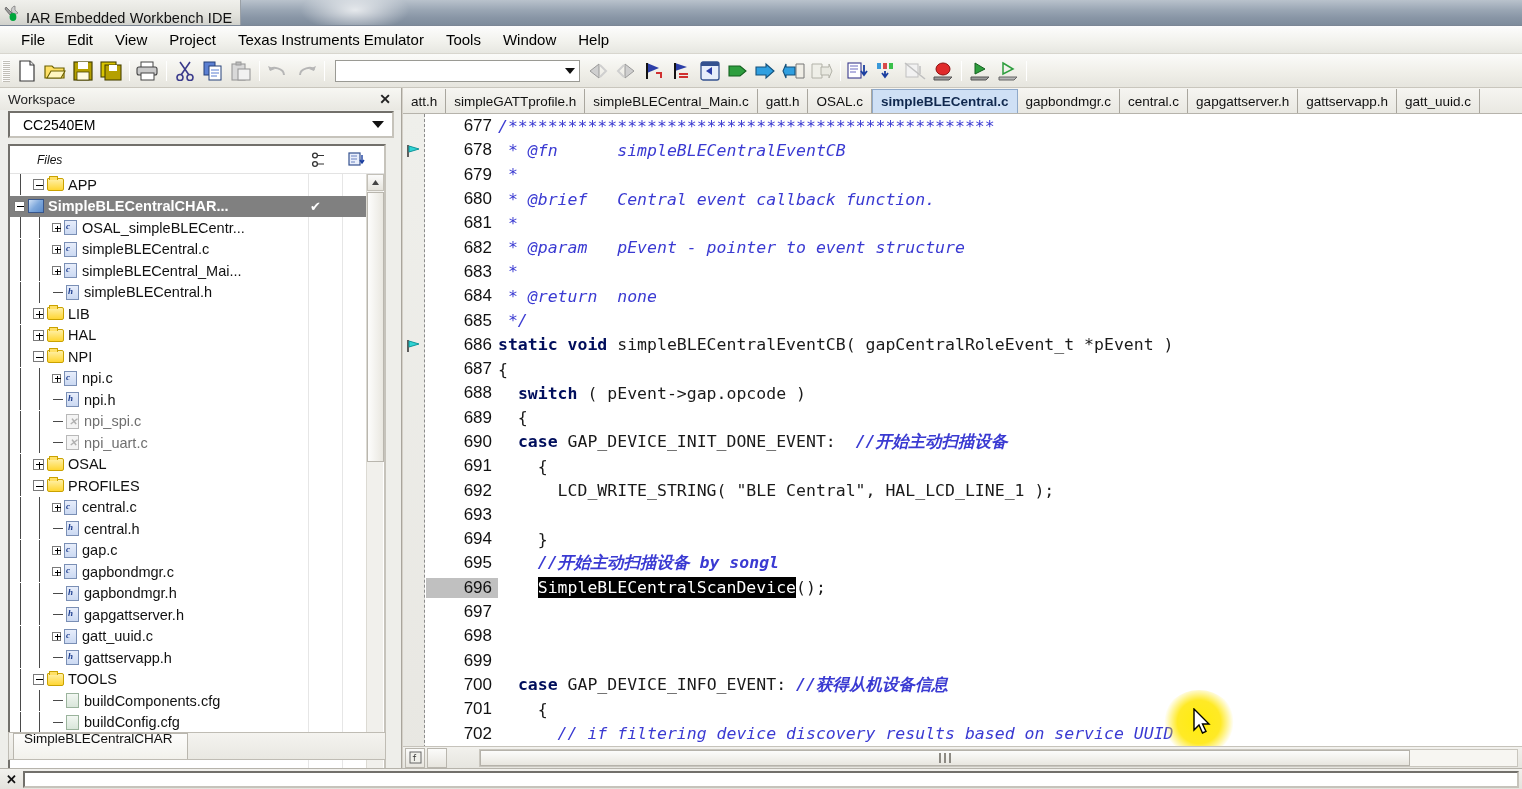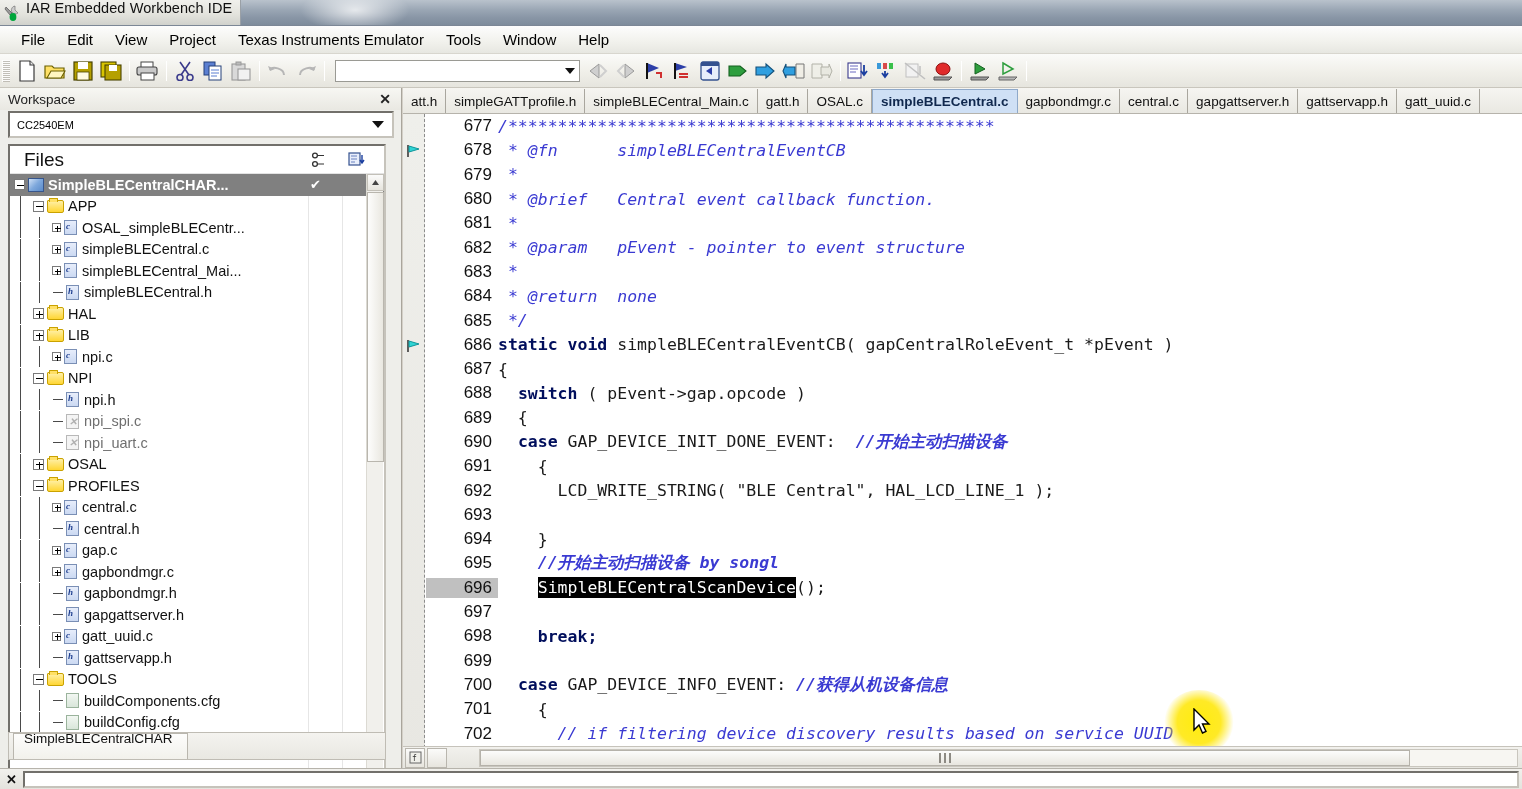--- a/index.html
+++ b/index.html
@@ -17,21 +17,21 @@
     background: linear-gradient(180deg, #b9c2cc 0%, #9aa6b4 40%, #8996a6 70%, #7e8c9c 100%);
     border-bottom: 1px solid #7c8796;
     overflow: hidden;
   }
   #titlebar .glow {
     position: absolute; left: 300px; top: -12px; width: 110px; height: 44px;
     background: radial-gradient(ellipse at center, rgba(255,255,255,.75) 0%, rgba(255,255,255,0) 70%);
   }
   #titleplate {
     position: absolute; left: 0; top: 0; height: 26px;
-    padding: 0 8px 0 26px; display: flex; align-items: flex-start;
+    padding: 0 8px 0 26px; display: flex; align-items: flex-end;
     background: linear-gradient(180deg, #f0f0ec 0%, #e3e3dd 55%, #cfd0cb 100%);
     border-right: 1px solid #9aa0a6;
     font-size: 14.5px; color: #111; letter-spacing: .1px;
     white-space: nowrap;
   }
   #app-icon {
     position: absolute; left: 4px; top: 4px; width: 18px; height: 18px;
   }
 
   
@@ -78,35 +78,35 @@
   }
   #ws-header {
     height: 22px; display: flex; align-items: center; justify-content: space-between;
     padding: 0 6px 0 8px; font-size: 13.5px; color: #222;
     background: linear-gradient(180deg,#f7f7f3,#e9e8e2);
   }
   #ws-close { font-size: 14px; font-weight: bold; color: #222; cursor: pointer; padding: 0 4px; }
   #ws-combo {
     margin: 1px 7px 0 8px; height: 27px; background: #fff;
     border: 2px inset #c6c3bb; display: flex; align-items: center;
-    padding: 0 4px 0 7px; font-size: 11px; justify-content: space-between;
+    padding: 0 4px 0 13px; font-size: 14px; justify-content: space-between;
   }
   #ws-combo .arrow {
     width:0;height:0;border-left:6px solid transparent;border-right:6px solid transparent;
     border-top:7px solid #111; margin-right: 4px;
   }
   #ws-treebox {
     position: absolute; left: 8px; top: 56px; width: 378px; height: 676px;
     background: #fff; border: 2px inset #c6c3bb; overflow: hidden;
   }
   #ws-colhdr {
     height: 28px; background: #fff; display:flex; align-items:center;
     border-bottom: 1px solid #e3e3e3; position: relative;
   }
-  #ws-colhdr .lbl { font-size: 19px; padding-left: 14px; color:#111; }
+  #ws-colhdr .lbl { font-size: 12px; padding-left: 27px; color:#111;font-style:italic; }
   #ws-colhdr .ic { position:absolute; top:5px; }
   .tree { font-size: 14.5px; color: #111; position: relative; }
   .trow { height: 21.5px; display: flex; align-items: center; white-space: nowrap;
           position: relative; padding-left: 4px; }
   .trow.sel { background: #808080; color: #fff; }
   .tbox { width: 11px; height: 11px; border: 1px solid #7a7a7a; background: #fff;
           display:inline-block; position: relative; flex: none; margin-right: 3px; }
   .tbox::before { content:''; position:absolute; left:2px; top:4.5px; width:7px; height:1px; background:#000; }
   .tbox.plus::after { content:''; position:absolute; left:4.5px; top:2px; width:1px; height:7px; background:#000; }
   .tbox.small { width: 9px; height: 9px; }
@@ -462,98 +462,98 @@
         <path d="M3 5h6M3 8h6M3 11h4" stroke="#6b82c0" stroke-width="1"></path>
         <path d="M14 4 v7 M12 9 l2 3 l2 -3" stroke="#1b3fa0" stroke-width="1.4" fill="none"></path>
       </svg>
     </div>
 
     <div class="gridline" style="left:298px; top:28px;"></div>
     <div class="gridline" style="left:332px; top:28px;"></div>
     <div class="gridline" style="left:366px; top:28px;"></div>
 
     <div class="tree" id="tree-body">
+        <div class="trow">
+          <span class="tline" style="width: 19px; display: inline-block; flex: 0 0 auto; height: 21px; background: linear-gradient(90deg, transparent 0px, transparent 6px, rgb(74, 74, 74) 6px, rgb(74, 74, 74) 7px, transparent 7px, transparent 100%);"></span>
+          <span class="tbox"></span>
+          <span class="folder">
+            <i></i>
+          </span>
+          <span>APP</span>
+        </div>
         <div class="trow sel">
           <span class="tline" style="width: 0px; display: inline-block; flex: 0 0 auto; height: 21px;"></span>
           <span class="tbox"></span>
           <span class="prjic"></span>
           <span style="font-weight: bold; color: rgb(255, 255, 255);">SimpleBLECentralCHAR...</span>
           <span class="check">✔</span>
         </div>
         <div class="trow">
+          <span class="tline" style="width: 38px; display: inline-block; flex: 0 0 auto; height: 21px; background: linear-gradient(90deg, transparent 0px, transparent 6px, rgb(74, 74, 74) 6px, rgb(74, 74, 74) 7px, transparent 7px, transparent 25px, rgb(74, 74, 74) 25px, rgb(74, 74, 74) 26px, transparent 26px, transparent 100%);"></span>
+          <span class="tbox plus small"></span>
+          <span class="docic c">
+            <i></i>
+          </span>
+          <span>OSAL_simpleBLECentr...</span>
+        </div>
+        <div class="trow">
+          <span class="tline" style="width: 38px; display: inline-block; flex: 0 0 auto; height: 21px; background: linear-gradient(90deg, transparent 0px, transparent 6px, rgb(74, 74, 74) 6px, rgb(74, 74, 74) 7px, transparent 7px, transparent 25px, rgb(74, 74, 74) 25px, rgb(74, 74, 74) 26px, transparent 26px, transparent 100%);"></span>
+          <span class="tbox plus small"></span>
+          <span class="docic c">
+            <i></i>
+          </span>
+          <span>simpleBLECentral.c</span>
+        </div>
+        <div class="trow">
+          <span class="tline" style="width: 38px; display: inline-block; flex: 0 0 auto; height: 21px; background: linear-gradient(90deg, transparent 0px, transparent 6px, rgb(74, 74, 74) 6px, rgb(74, 74, 74) 7px, transparent 7px, transparent 25px, rgb(74, 74, 74) 25px, rgb(74, 74, 74) 26px, transparent 26px, transparent 100%);"></span>
+          <span class="tbox plus small"></span>
+          <span class="docic c">
+            <i></i>
+          </span>
+          <span>simpleBLECentral_Mai...</span>
+        </div>
+        <div class="trow">
+          <span class="tline" style="width: 38px; display: inline-block; flex: 0 0 auto; height: 21px; background: linear-gradient(90deg, transparent 0px, transparent 6px, rgb(74, 74, 74) 6px, rgb(74, 74, 74) 7px, transparent 7px, transparent 25px, rgb(74, 74, 74) 25px, rgb(74, 74, 74) 26px, transparent 26px, transparent 100%);"></span>
+          <span style="display: inline-block; flex: 0 0 auto; width: 14px; height: 21px; background: linear-gradient(90deg, transparent 0px, transparent 1px, rgb(74, 74, 74) 1px, rgb(74, 74, 74) 11px, transparent 11px, transparent 100%) 0px 50% / 100% 1px no-repeat;"></span>
+          <span class="docic h">
+            <i></i>
+          </span>
+          <span>simpleBLECentral.h</span>
+        </div>
+        <div class="trow">
+          <span class="tline" style="width: 19px; display: inline-block; flex: 0 0 auto; height: 21px; background: linear-gradient(90deg, transparent 0px, transparent 6px, rgb(74, 74, 74) 6px, rgb(74, 74, 74) 7px, transparent 7px, transparent 100%);"></span>
+          <span class="tbox plus"></span>
+          <span class="folder">
+            <i></i>
+          </span>
+          <span>LIB</span>
+        </div>
+        <div class="trow">
+          <span class="tline" style="width: 19px; display: inline-block; flex: 0 0 auto; height: 21px; background: linear-gradient(90deg, transparent 0px, transparent 6px, rgb(74, 74, 74) 6px, rgb(74, 74, 74) 7px, transparent 7px, transparent 100%);"></span>
+          <span class="tbox plus"></span>
+          <span class="folder">
+            <i></i>
+          </span>
+          <span>HAL</span>
+        </div>
+        <div class="trow">
           <span class="tline" style="width: 19px; display: inline-block; flex: 0 0 auto; height: 21px; background: linear-gradient(90deg, transparent 0px, transparent 6px, rgb(74, 74, 74) 6px, rgb(74, 74, 74) 7px, transparent 7px, transparent 100%);"></span>
           <span class="tbox"></span>
           <span class="folder">
             <i></i>
           </span>
-          <span>APP</span>
+          <span>NPI</span>
         </div>
         <div class="trow">
           <span class="tline" style="width: 38px; display: inline-block; flex: 0 0 auto; height: 21px; background: linear-gradient(90deg, transparent 0px, transparent 6px, rgb(74, 74, 74) 6px, rgb(74, 74, 74) 7px, transparent 7px, transparent 25px, rgb(74, 74, 74) 25px, rgb(74, 74, 74) 26px, transparent 26px, transparent 100%);"></span>
           <span class="tbox plus small"></span>
           <span class="docic c">
             <i></i>
           </span>
-          <span>OSAL_simpleBLECentr...</span>
-        </div>
-        <div class="trow">
-          <span class="tline" style="width: 38px; display: inline-block; flex: 0 0 auto; height: 21px; background: linear-gradient(90deg, transparent 0px, transparent 6px, rgb(74, 74, 74) 6px, rgb(74, 74, 74) 7px, transparent 7px, transparent 25px, rgb(74, 74, 74) 25px, rgb(74, 74, 74) 26px, transparent 26px, transparent 100%);"></span>
-          <span class="tbox plus small"></span>
-          <span class="docic c">
-            <i></i>
-          </span>
-          <span>simpleBLECentral.c</span>
-        </div>
-        <div class="trow">
-          <span class="tline" style="width: 38px; display: inline-block; flex: 0 0 auto; height: 21px; background: linear-gradient(90deg, transparent 0px, transparent 6px, rgb(74, 74, 74) 6px, rgb(74, 74, 74) 7px, transparent 7px, transparent 25px, rgb(74, 74, 74) 25px, rgb(74, 74, 74) 26px, transparent 26px, transparent 100%);"></span>
-          <span class="tbox plus small"></span>
-          <span class="docic c">
-            <i></i>
-          </span>
-          <span>simpleBLECentral_Mai...</span>
-        </div>
-        <div class="trow">
-          <span class="tline" style="width: 38px; display: inline-block; flex: 0 0 auto; height: 21px; background: linear-gradient(90deg, transparent 0px, transparent 6px, rgb(74, 74, 74) 6px, rgb(74, 74, 74) 7px, transparent 7px, transparent 25px, rgb(74, 74, 74) 25px, rgb(74, 74, 74) 26px, transparent 26px, transparent 100%);"></span>
-          <span style="display: inline-block; flex: 0 0 auto; width: 14px; height: 21px; background: linear-gradient(90deg, transparent 0px, transparent 1px, rgb(74, 74, 74) 1px, rgb(74, 74, 74) 11px, transparent 11px, transparent 100%) 0px 50% / 100% 1px no-repeat;"></span>
-          <span class="docic h">
-            <i></i>
-          </span>
-          <span>simpleBLECentral.h</span>
-        </div>
-        <div class="trow">
-          <span class="tline" style="width: 19px; display: inline-block; flex: 0 0 auto; height: 21px; background: linear-gradient(90deg, transparent 0px, transparent 6px, rgb(74, 74, 74) 6px, rgb(74, 74, 74) 7px, transparent 7px, transparent 100%);"></span>
-          <span class="tbox plus"></span>
-          <span class="folder">
-            <i></i>
-          </span>
-          <span>HAL</span>
-        </div>
-        <div class="trow">
-          <span class="tline" style="width: 19px; display: inline-block; flex: 0 0 auto; height: 21px; background: linear-gradient(90deg, transparent 0px, transparent 6px, rgb(74, 74, 74) 6px, rgb(74, 74, 74) 7px, transparent 7px, transparent 100%);"></span>
-          <span class="tbox plus"></span>
-          <span class="folder">
-            <i></i>
-          </span>
-          <span>LIB</span>
-        </div>
-        <div class="trow">
-          <span class="tline" style="width: 38px; display: inline-block; flex: 0 0 auto; height: 21px; background: linear-gradient(90deg, transparent 0px, transparent 6px, rgb(74, 74, 74) 6px, rgb(74, 74, 74) 7px, transparent 7px, transparent 25px, rgb(74, 74, 74) 25px, rgb(74, 74, 74) 26px, transparent 26px, transparent 100%);"></span>
-          <span class="tbox plus small"></span>
-          <span class="docic c">
-            <i></i>
-          </span>
           <span>npi.c</span>
-        </div>
-        <div class="trow">
-          <span class="tline" style="width: 19px; display: inline-block; flex: 0 0 auto; height: 21px; background: linear-gradient(90deg, transparent 0px, transparent 6px, rgb(74, 74, 74) 6px, rgb(74, 74, 74) 7px, transparent 7px, transparent 100%);"></span>
-          <span class="tbox"></span>
-          <span class="folder">
-            <i></i>
-          </span>
-          <span>NPI</span>
         </div>
         <div class="trow">
           <span class="tline" style="width: 38px; display: inline-block; flex: 0 0 auto; height: 21px; background: linear-gradient(90deg, transparent 0px, transparent 6px, rgb(74, 74, 74) 6px, rgb(74, 74, 74) 7px, transparent 7px, transparent 25px, rgb(74, 74, 74) 25px, rgb(74, 74, 74) 26px, transparent 26px, transparent 100%);"></span>
           <span style="display: inline-block; flex: 0 0 auto; width: 14px; height: 21px; background: linear-gradient(90deg, transparent 0px, transparent 1px, rgb(74, 74, 74) 1px, rgb(74, 74, 74) 11px, transparent 11px, transparent 100%) 0px 50% / 100% 1px no-repeat;"></span>
           <span class="docic h">
             <i></i>
           </span>
           <span>npi.h</span>
         </div>
         <div class="trow">
@@ -755,21 +755,21 @@
         <div class="cline"><span class="lnum">688</span><span class="ctext"><span>  </span><span class="kw">switch</span><span> ( pEvent-&gt;gap.opcode )</span></span></div>
         <div class="cline"><span class="lnum">689</span><span class="ctext"><span>  {</span></span></div>
         <div class="cline"><span class="lnum">690</span><span class="ctext"><span>  </span><span class="kw">case</span><span> GAP_DEVICE_INIT_DONE_EVENT:  </span><span class="cmcn">//开始主动扫描设备</span></span></div>
         <div class="cline"><span class="lnum">691</span><span class="ctext"><span>    {</span></span></div>
         <div class="cline"><span class="lnum">692</span><span class="ctext"><span>      LCD_WRITE_STRING( "BLE Central", HAL_LCD_LINE_1 );</span></span></div>
         <div class="cline"><span class="lnum">693</span></div>
         <div class="cline"><span class="lnum">694</span><span class="ctext"><span>    }</span></span></div>
         <div class="cline"><span class="lnum">695</span><span class="ctext"><span>    </span><span class="cmcn">//开始主动扫描设备 by songl</span></span></div>
         <div class="cline cur"><span class="lnum">696</span><span class="ctext"><span>    </span><span class="selx">SimpleBLECentralScanDevice</span><span>();</span></span></div>
         <div class="cline"><span class="lnum">697</span><span class="ctext"><span></span></span></div>
-        <div class="cline"><span class="lnum">698</span><span class="ctext"><span>    </span><span class="kw">break;</span></span></div>
+        <div class="cline"><span class="lnum">698</span></div>
         <div class="cline"><span class="lnum">699</span><span class="ctext"><span></span></span></div>
         <div class="cline"><span class="lnum">700</span><span class="ctext"><span>  </span><span class="kw">case</span><span> GAP_DEVICE_INFO_EVENT: </span><span class="cmcn">//获得从机设备信息</span></span></div>
         <div class="cline"><span class="lnum">701</span><span class="ctext"><span>    {</span></span></div>
         <div class="cline"><span class="lnum">702</span><span class="ctext"><span>      </span><span class="cm">// if filtering device discovery results based on service UUID</span></span></div>
       </div>
 
     <div id="cursor-glow"></div>
     <svg id="mousecursor" viewBox="0 0 22 30">
       <path d="M2 1 L2 22 L7 17 L10.5 25 L14 23.5 L10.5 16 L17 16 Z" fill="#fff" stroke="#000" stroke-width="1.4"></path>
     </svg>

